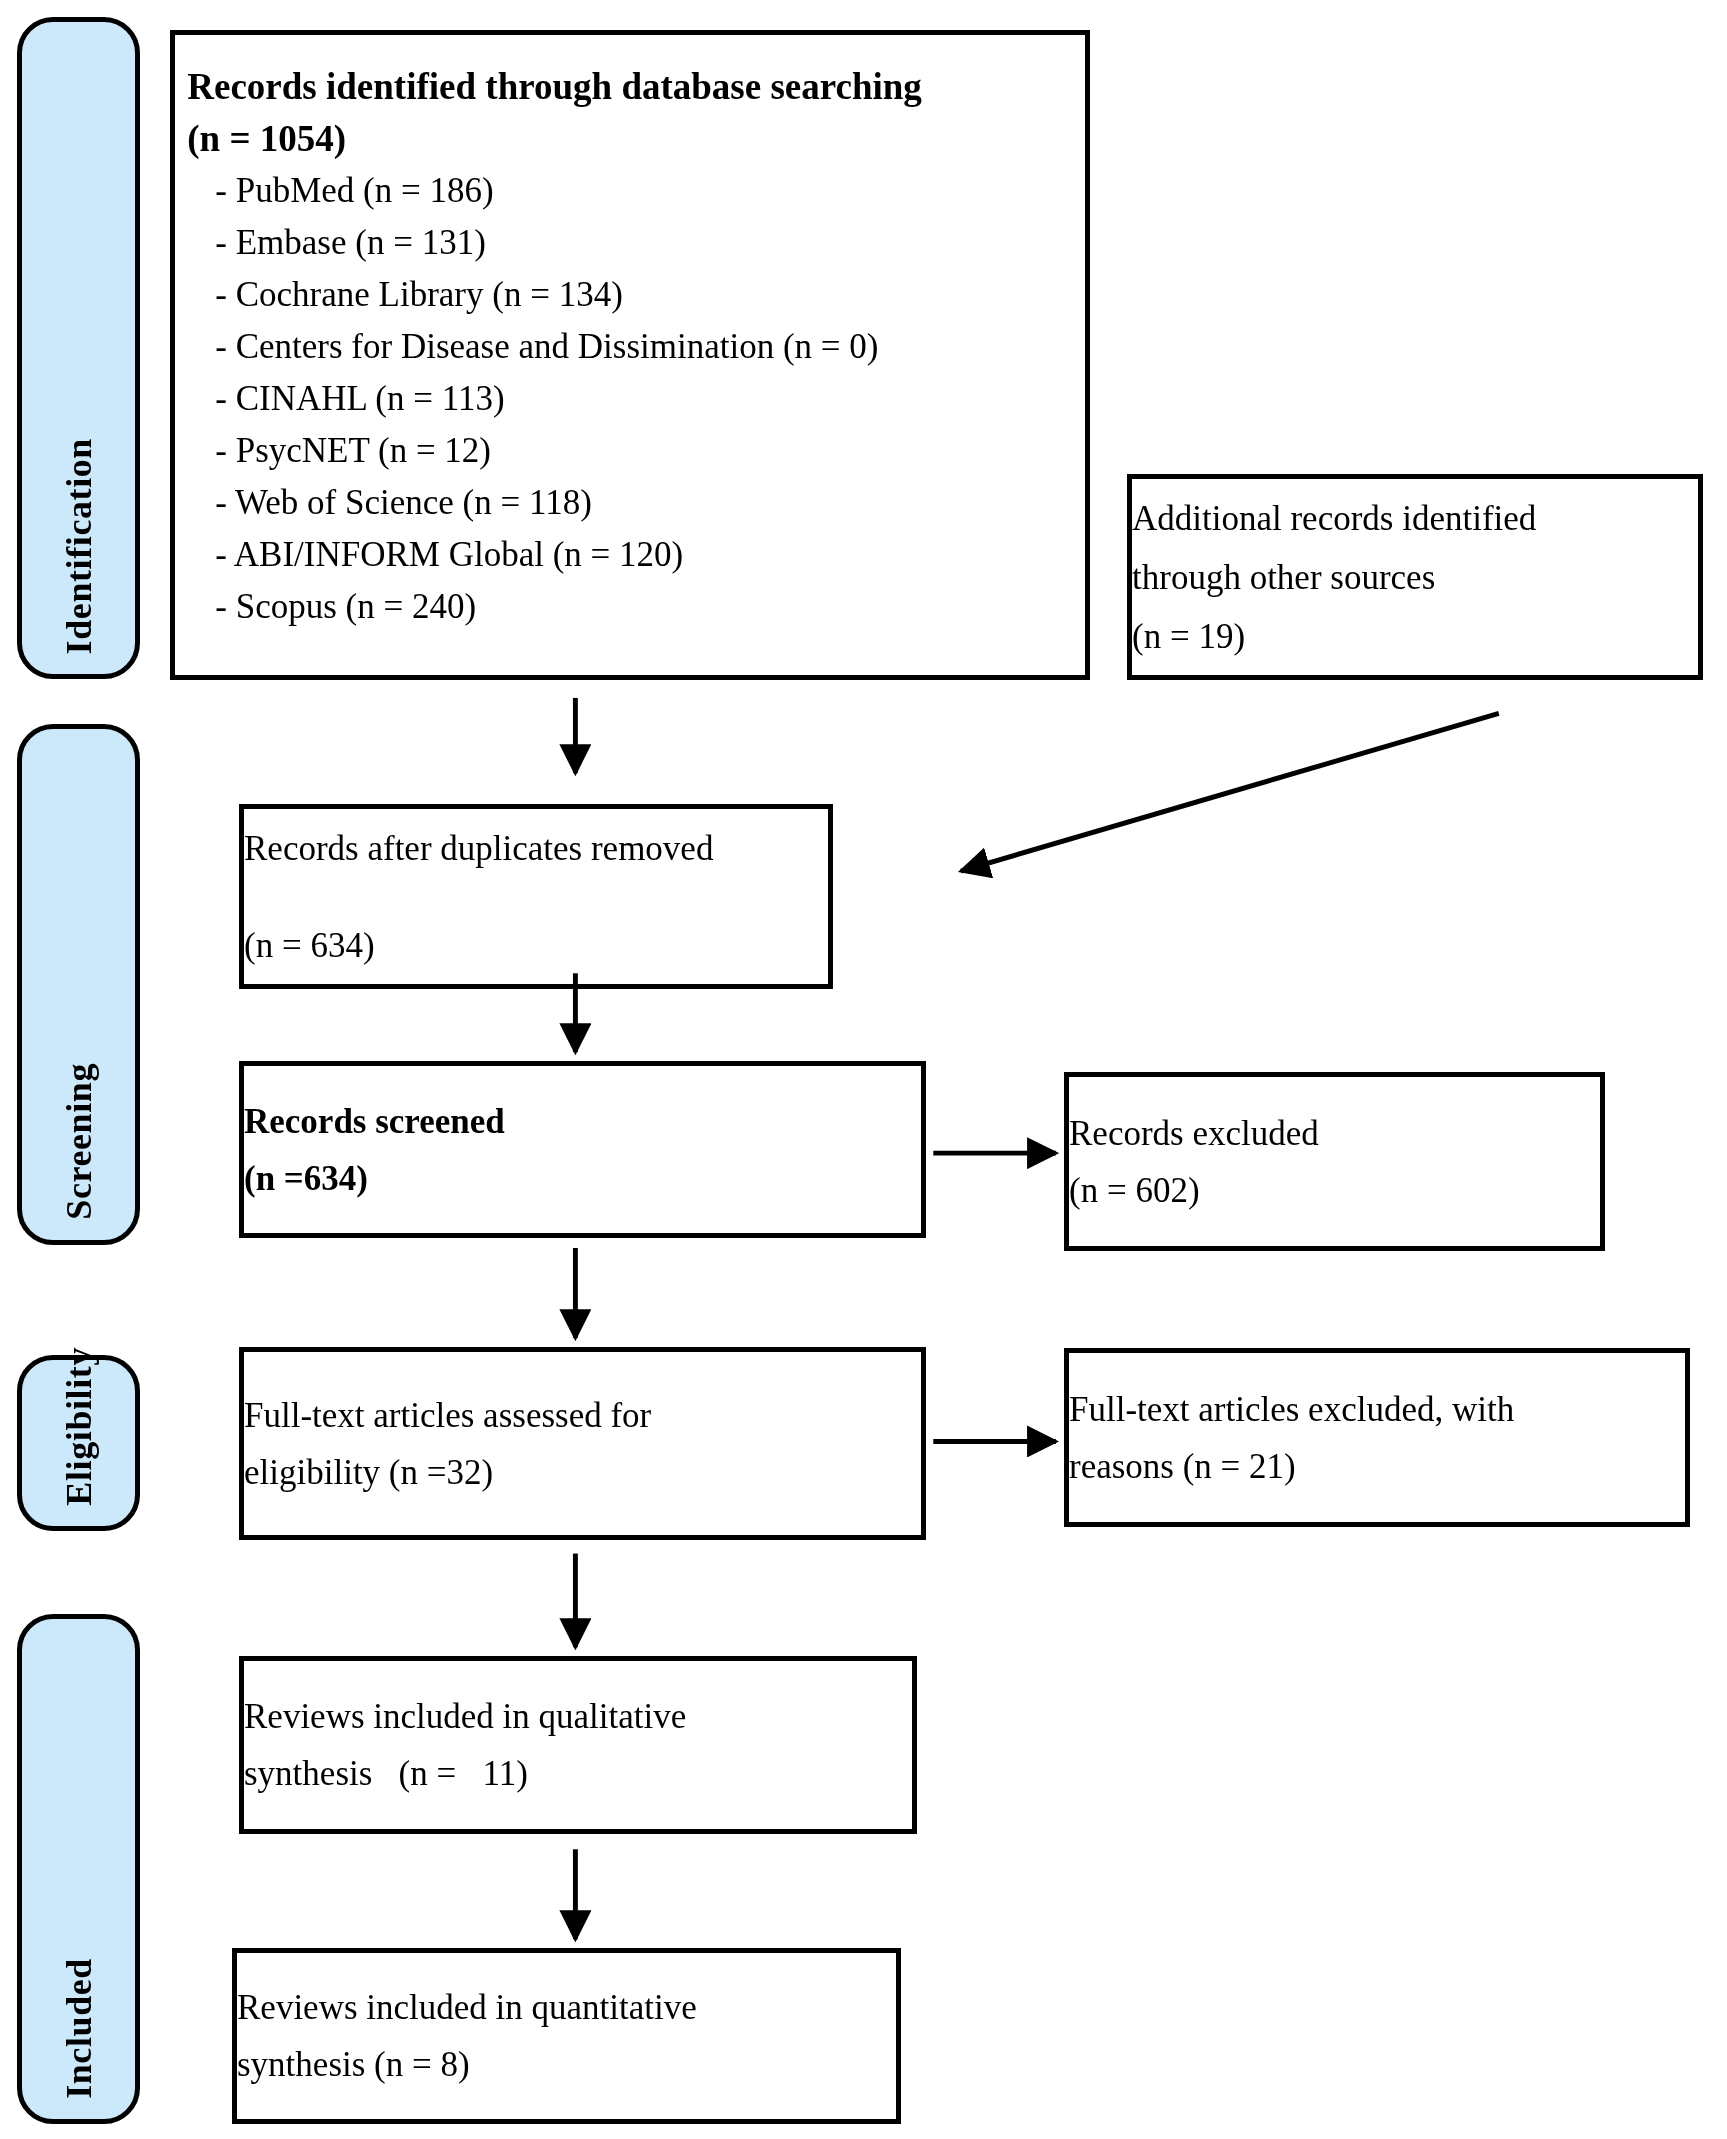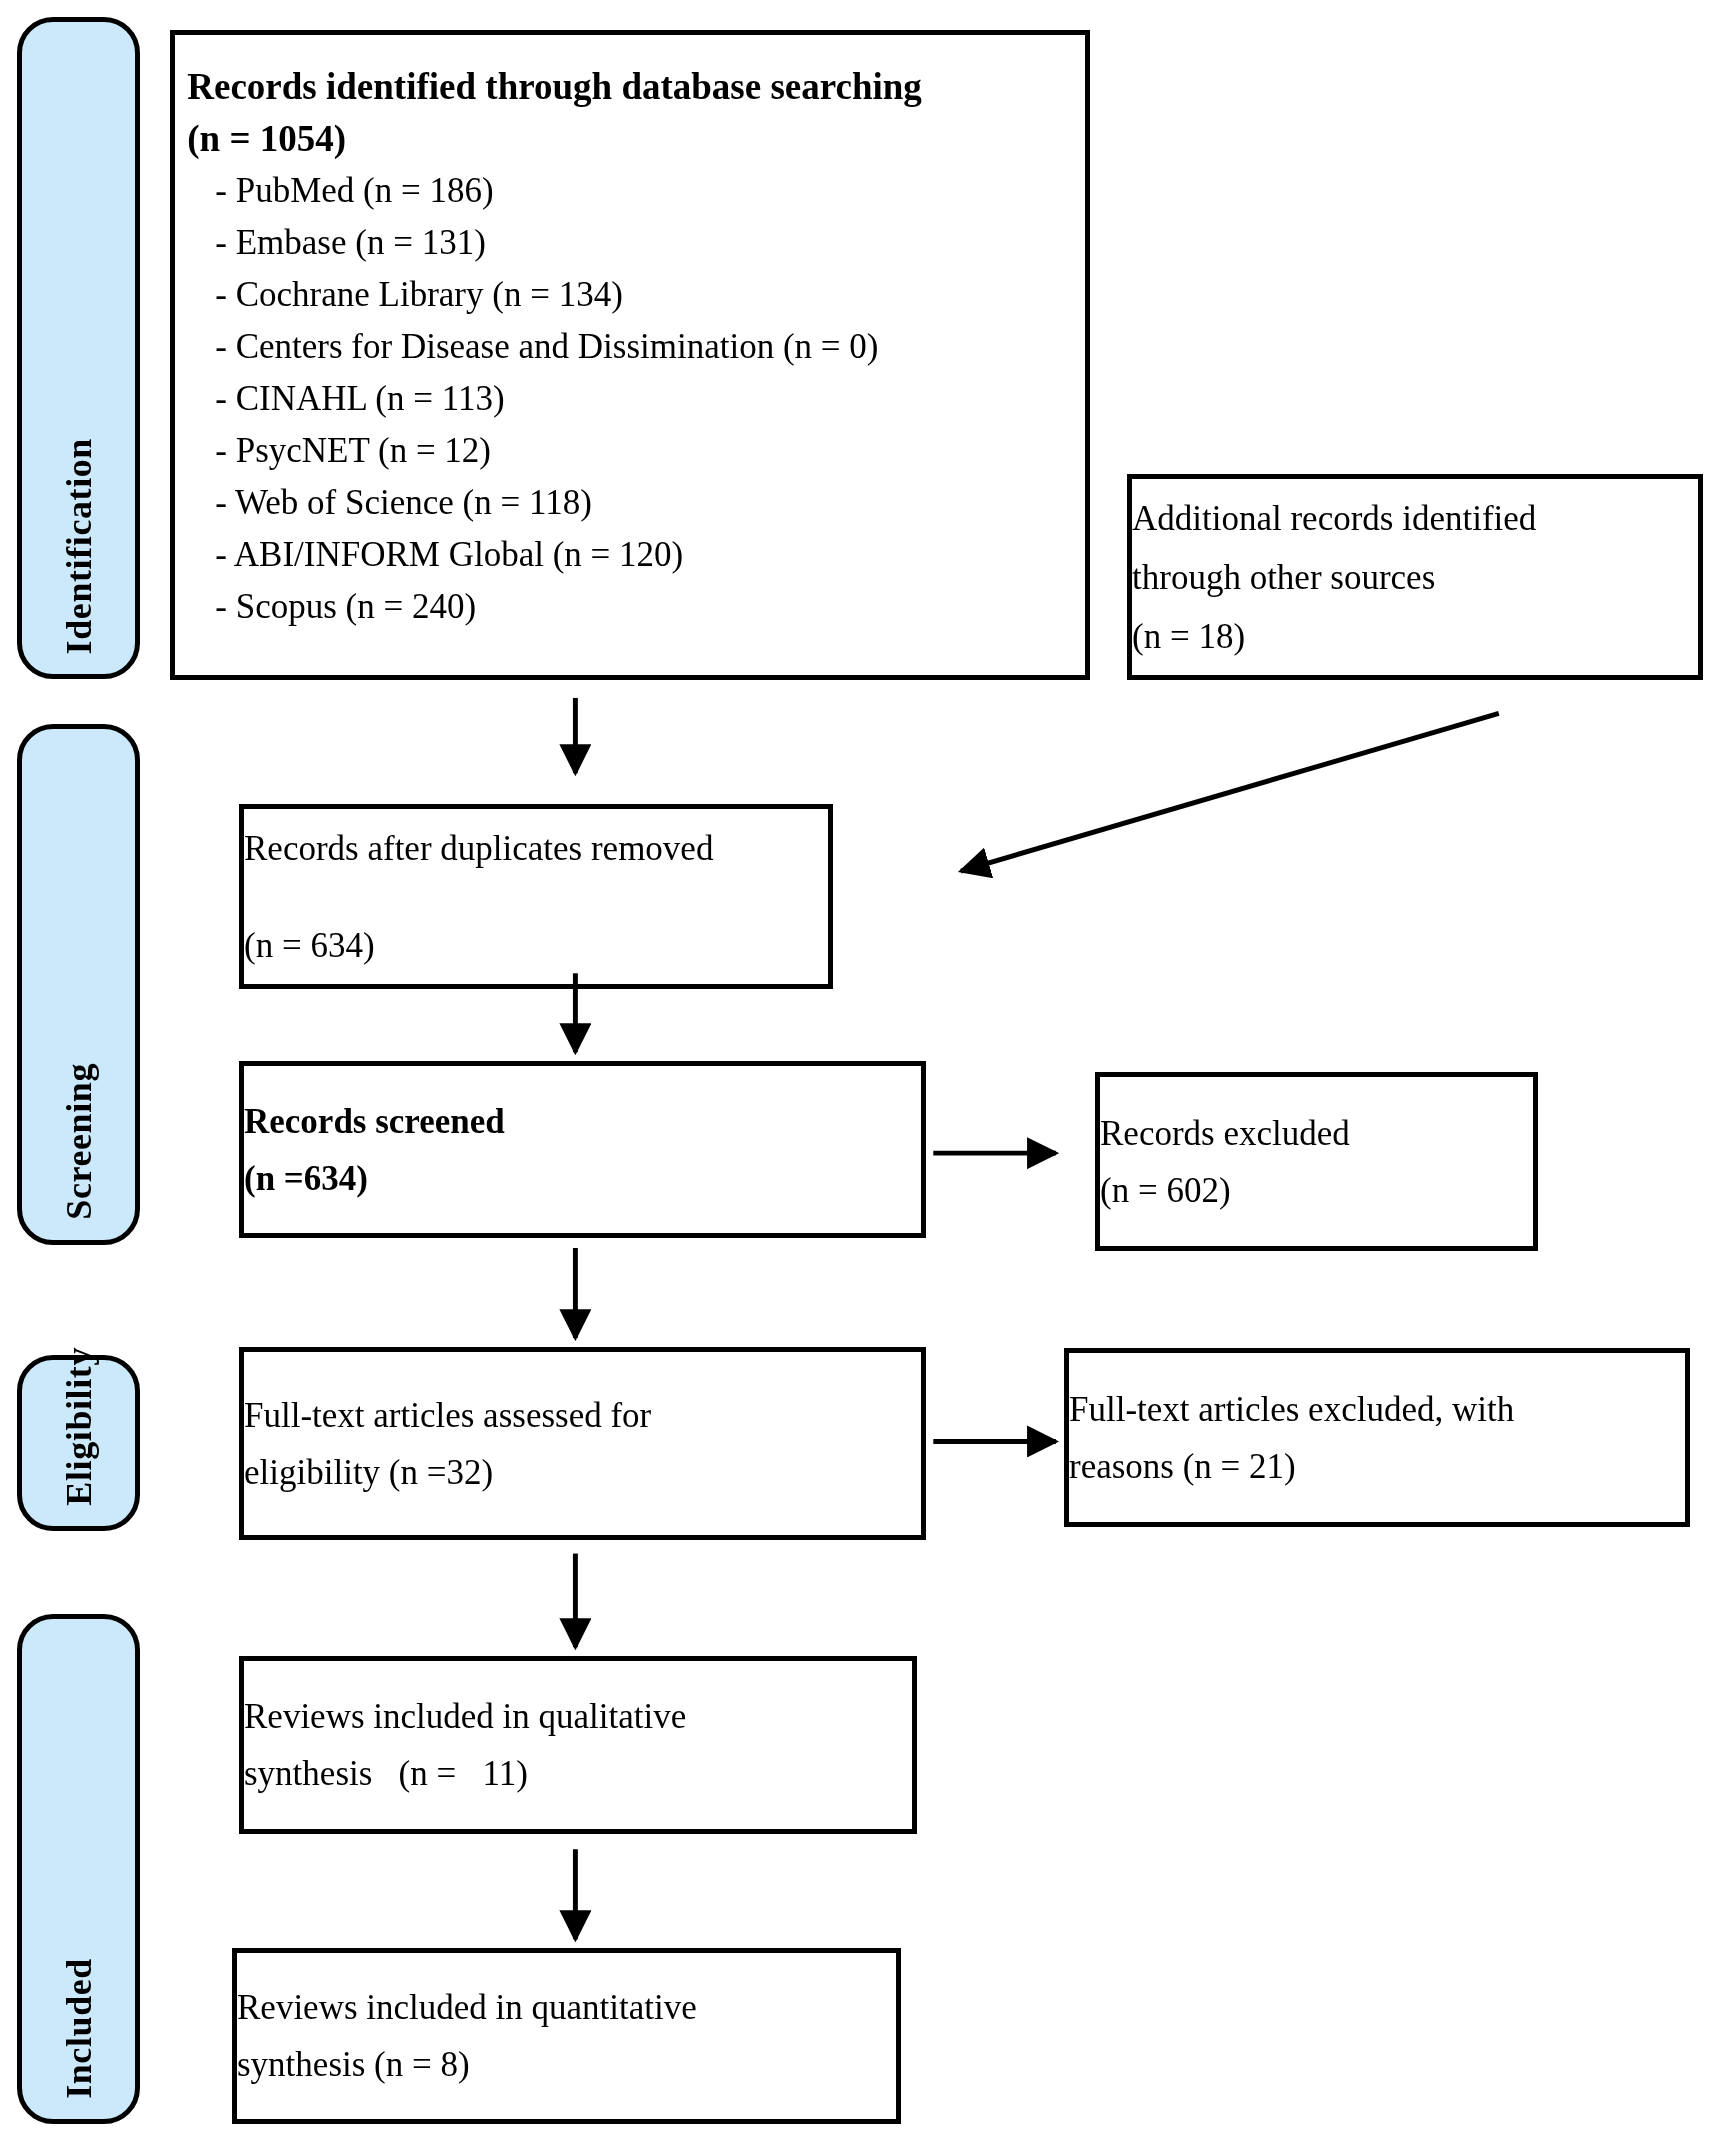--- a/index.html
+++ b/index.html
@@ -66,21 +66,21 @@
     white-space:pre-wrap;
   }
   #box-database .item{
     padding-left:28px;
     white-space:pre-wrap;
   }
 
   #box-additional{left:1127px;top:474px;width:576px;height:206px;line-height:59px;}
   #box-duplicates{left:239px;top:804px;width:594px;height:185px;gap:40px;}
   #box-screened{left:239px;top:1061px;width:687px;height:177px;font-weight:bold;}
-  #box-excluded{left:1064px;top:1072px;width:443px;height:179px;margin-left:31px;}
+  #box-excluded{left:1064px;top:1072px;width:541px;height:179px;}
   #box-fulltext{left:239px;top:1347px;width:687px;height:193px;}
   #box-ft-excluded{left:1064px;top:1348px;width:626px;height:179px;}
   #box-qualitative{left:239px;top:1656px;width:678px;height:178px;}
   #box-quantitative{left:232px;top:1948px;width:669px;height:176px;}
 
   
   .arrows{
     position:absolute;left:0;top:0;width:1728px;height:2140px;
     pointer-events:none;
   }
@@ -113,21 +113,21 @@
     <div class="item">- CINAHL (n = 113)</div>
     <div class="item">- PsycNET (n = 12)</div>
     <div class="item">- Web of Science (n = 118)</div>
     <div class="item">- ABI/INFORM Global (n = 120)</div>
     <div class="item">- Scopus (n = 240)</div>
   </div>
 
   <div class="box" id="box-additional">
     <div class="line">Additional records identified</div>
     <div class="line">through other sources</div>
-    <div class="line">(n = 18)</div>
+    <div class="line">(n = 19)</div>
   </div>
 
   <div class="box" id="box-duplicates">
     <div class="line">Records after duplicates removed</div>
     <div class="line">(n = 634)</div>
   </div>
 
   <div class="box" id="box-screened">
     <div class="line">Records screened</div>
     <div class="line">(n =634)</div>

